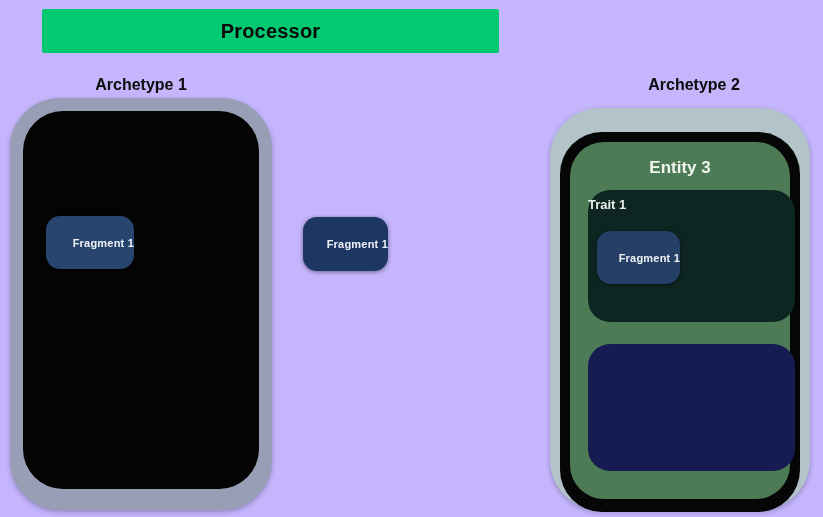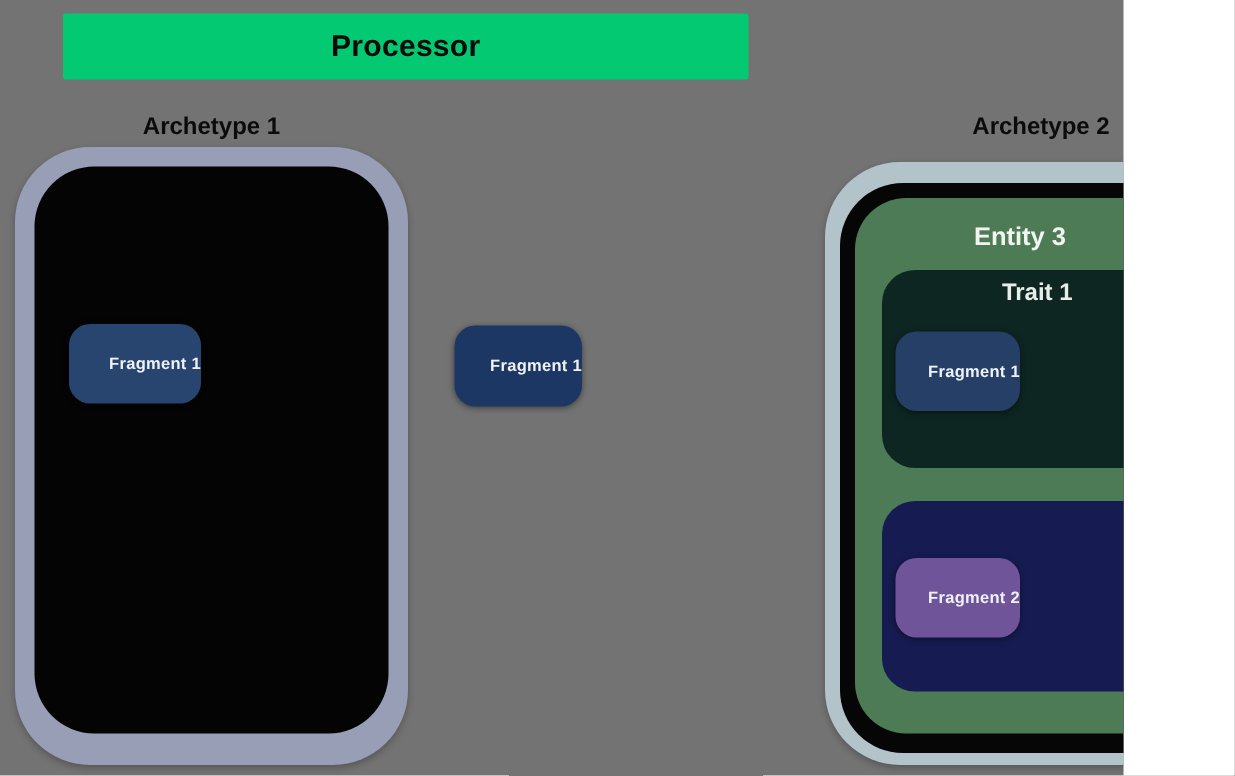--- a/index.html
+++ b/index.html
@@ -3,23 +3,23 @@
 <meta charset="utf-8">
 <style>
   html, body {
     margin: 0;
     padding: 0;
     background: #ffffff;
     font-family: "Liberation Sans", "DejaVu Sans", sans-serif;
   }
   .canvas {
     position: relative;
-    width: 749px;
+    width: 823px;
     height: 517px;
-    background: #737373;
+    background: #c4b5fd;
     overflow: hidden;
     text-decoration: underline;
   }
   .abs { position: absolute; }
 
   
   .processor-bar {
     left: 42px; top: 9px;
     width: 457px; height: 44px;
     background: #03C972;
@@ -79,21 +79,21 @@
 
   
   .arch2-outer {
     left: 550px; top: 108px;
     width: 260px; height: 402px;
     background: #B2C3C9;
     border-radius: 50px;
     box-shadow: 0 2px 5px rgba(0,0,0,0.25);
   }
   .arch2-ring {
-    left: 10px; top: 14px;
+    left: 10px; top: 24px;
     width: 240px; height: 380px;
     background: #060606;
     border-radius: 42px;
   }
   .entity {
     left: 10px; top: 10px;
     width: 220px; height: 357px;
     background: #4C7B55;
     border-radius: 34px;
   }
@@ -108,23 +108,23 @@
   .trait {
     left: 18px;
     width: 207px;
     border-radius: 22px;
   }
   .trait-1 { top: 48px; height: 132px; background: #0D2621; }
   .trait-2 { top: 202px; height: 127px; background: #161C51; }
   .trait-label {
     left: 0; top: 7px;
     width: 207px;
-    text-align: center;
+    text-align: left;
     color: #E9EDEA;
-    font-size: 16px;
+    font-size: 13px;
     font-weight: bold;
   }
   .frag-t1 { left: 9px; top: 41px; width: 83px; background: #263F66; }
   .frag-t2 { left: 9px; top: 38px; width: 83px; background: #6F549A; }
   .frag-t3 { left: 109px; top: 38px; width: 83px; background: #A54D74; }
 </style>
 </head>
 <body>
 
 <div class="canvas">
@@ -155,22 +155,19 @@
         <div class="abs entity-label">Entity 3</div>
 
         <div class="abs trait trait-1">
           <div class="abs trait-label">Trait 1</div>
           <div class="abs fragment frag-t1">
             <span>Fragment 1</span>
           </div>
         </div>
 
         <div class="abs trait trait-2">
-          <div class="abs fragment frag-t2">
-            <span>Fragment 2</span>
-          </div>
         </div>
 
       </div>
     </div>
   </div>
 
 </div>
 
 </body></html>

